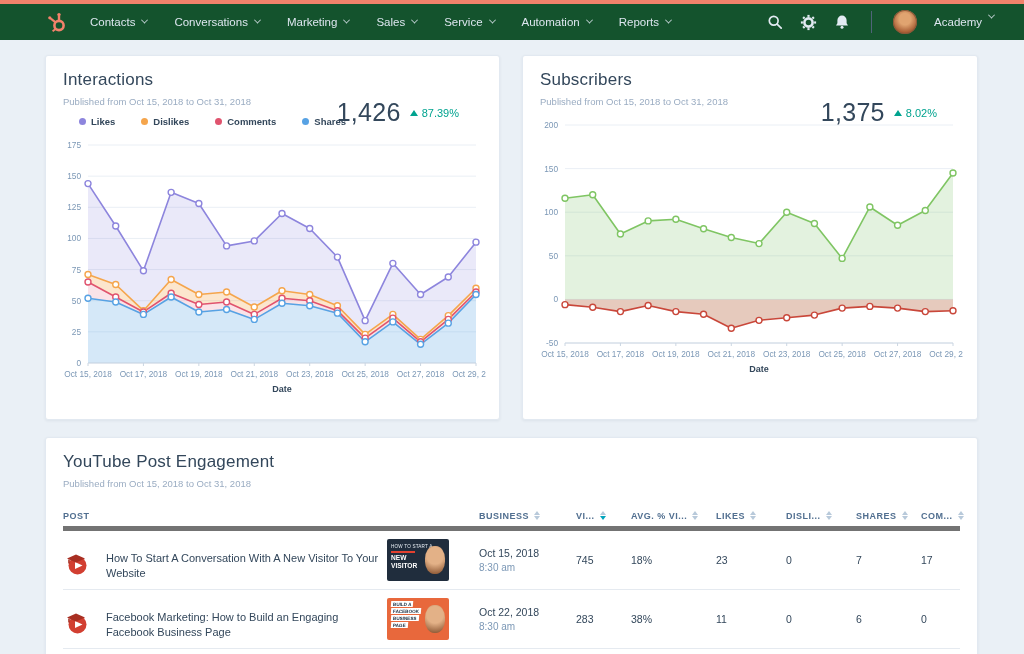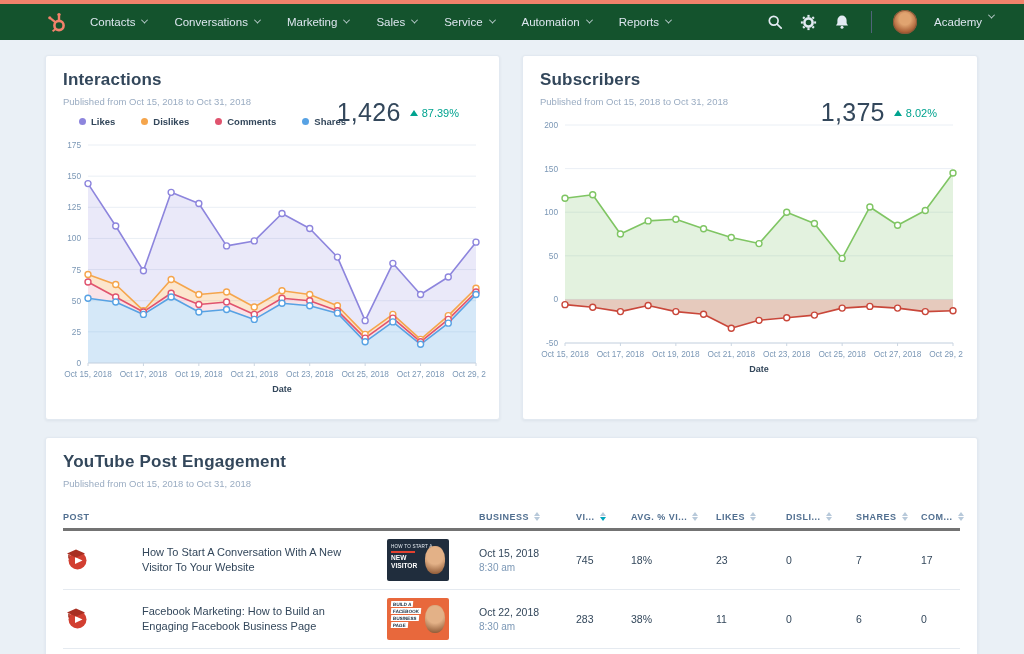--- a/index.html
+++ b/index.html
@@ -25,49 +25,49 @@
             box-shadow:0 0 0 1px #8a5a3a inset; }
   .academy { display:flex; font-size:11.5px; cursor:pointer; }
 
   
   .card { position:absolute; background:#fff; border:1px solid #e2e9f1; border-radius:3px;
           box-shadow:0 1px 3px rgba(45,62,80,.07); }
   .card-interactions { left:45px; top:55px; width:455px; height:365px; }
   .card-subscribers  { left:522px; top:55px; width:456px; height:365px; }
   .card-table        { left:45px; top:437px; width:933px; height:232px; }
 
-  .card-title { font-size:17px; color:#33475b; font-weight:700; padding:14px 17px 0 17px; letter-spacing:.2px; }
+  .card-title { font-size:17px; color:#33475b; font-weight:400; padding:14px 17px 0 17px; letter-spacing:.2px; }
   .card-sub   { font-size:9.5px; color:#9aacc2; padding:6px 20px 0 17px; }
   .metric { position:absolute; top:42px; right:40px; display:flex; align-items:center; gap:9px; }
   .metric-total { font-size:25px; color:#33475b; font-weight:500; letter-spacing:.3px; }
   .metric-delta { display:flex; align-items:center; gap:4px; font-size:11px; font-weight:500; }
   .tri-up { width:0; height:0; border-left:4px solid transparent; border-right:4px solid transparent;
             border-bottom:6px solid #00a38f; display:inline-block; }
   .legend { display:flex; gap:26px; padding:9px 17px 0 33px; }
   .legend-item { display:flex; align-items:center; gap:5px; cursor:pointer; }
   .legend-dot { width:7px; height:7px; border-radius:50%; }
   .legend-label { font-size:9.5px; color:#33475b; font-weight:700; }
   .chart-svg { display:block; margin:4px 0 0 8px; }
   .tick { font-size:8.3px; fill:#7c98b6; }
   .axis-title { font-size:9px; fill:#33475b; font-weight:700; }
 
   
   .tbl { padding:0 17px; margin-top:16px; }
   .tbl-head { display:grid; grid-template-columns:416px 97px 55px 85px 70px 70px 65px 1fr;
-              align-items:center; height:26px; border-bottom:3px solid #737373; }
+              align-items:center; height:26px; border-bottom:5px solid #737373; }
   .th { display:flex; align-items:center; font-size:9px; font-weight:700; color:#516f90;
         letter-spacing:.5px; white-space:nowrap; }
   .sort { display:inline-flex; flex-direction:column; gap:1.5px; margin-left:5px; }
   .sort i { display:block; width:0; height:0; border-left:3px solid transparent; border-right:3px solid transparent; }
   .sort .up { border-bottom:4px solid #b8c9da; }
   .sort .down { border-top:4px solid #b8c9da; }
   .sort .down.active { border-top-color:#00a4bd; }
   .tr { display:grid; grid-template-columns:416px 97px 55px 85px 70px 70px 65px 1fr;
         align-items:center; height:59px; border-bottom:1px solid #e5eaf0; }
-  .post-cell { display:flex; align-items:center;gap:36px; }
+  .post-cell { display:flex; align-items:flex-end; }
   .post-title { width:292px; margin-left:16px; font-size:11px; line-height:1.35; color:#33475b; cursor:pointer; }
   .cell { font-size:10.5px; color:#33475b; }
   .pub-date { font-size:10.5px; color:#33475b; }
   .pub-time { font-size:10px; color:#7c98b6; margin-top:3px; }
   .thumb { width:62px; height:42px; border-radius:2px; position:relative; overflow:hidden;
            flex:none; margin-left:auto; margin-right:30px; }
   .thumb .face { position:absolute; right:4px; top:7px; width:20px; height:28px; border-radius:45%;
                  background:radial-gradient(circle at 50% 35%, #e3b187 0 40%, #96613d 85%); }
   .thumb-dark { background:#202d3d; }
   .thumb-dark .t-pad { padding:5px 0 0 4px; }

